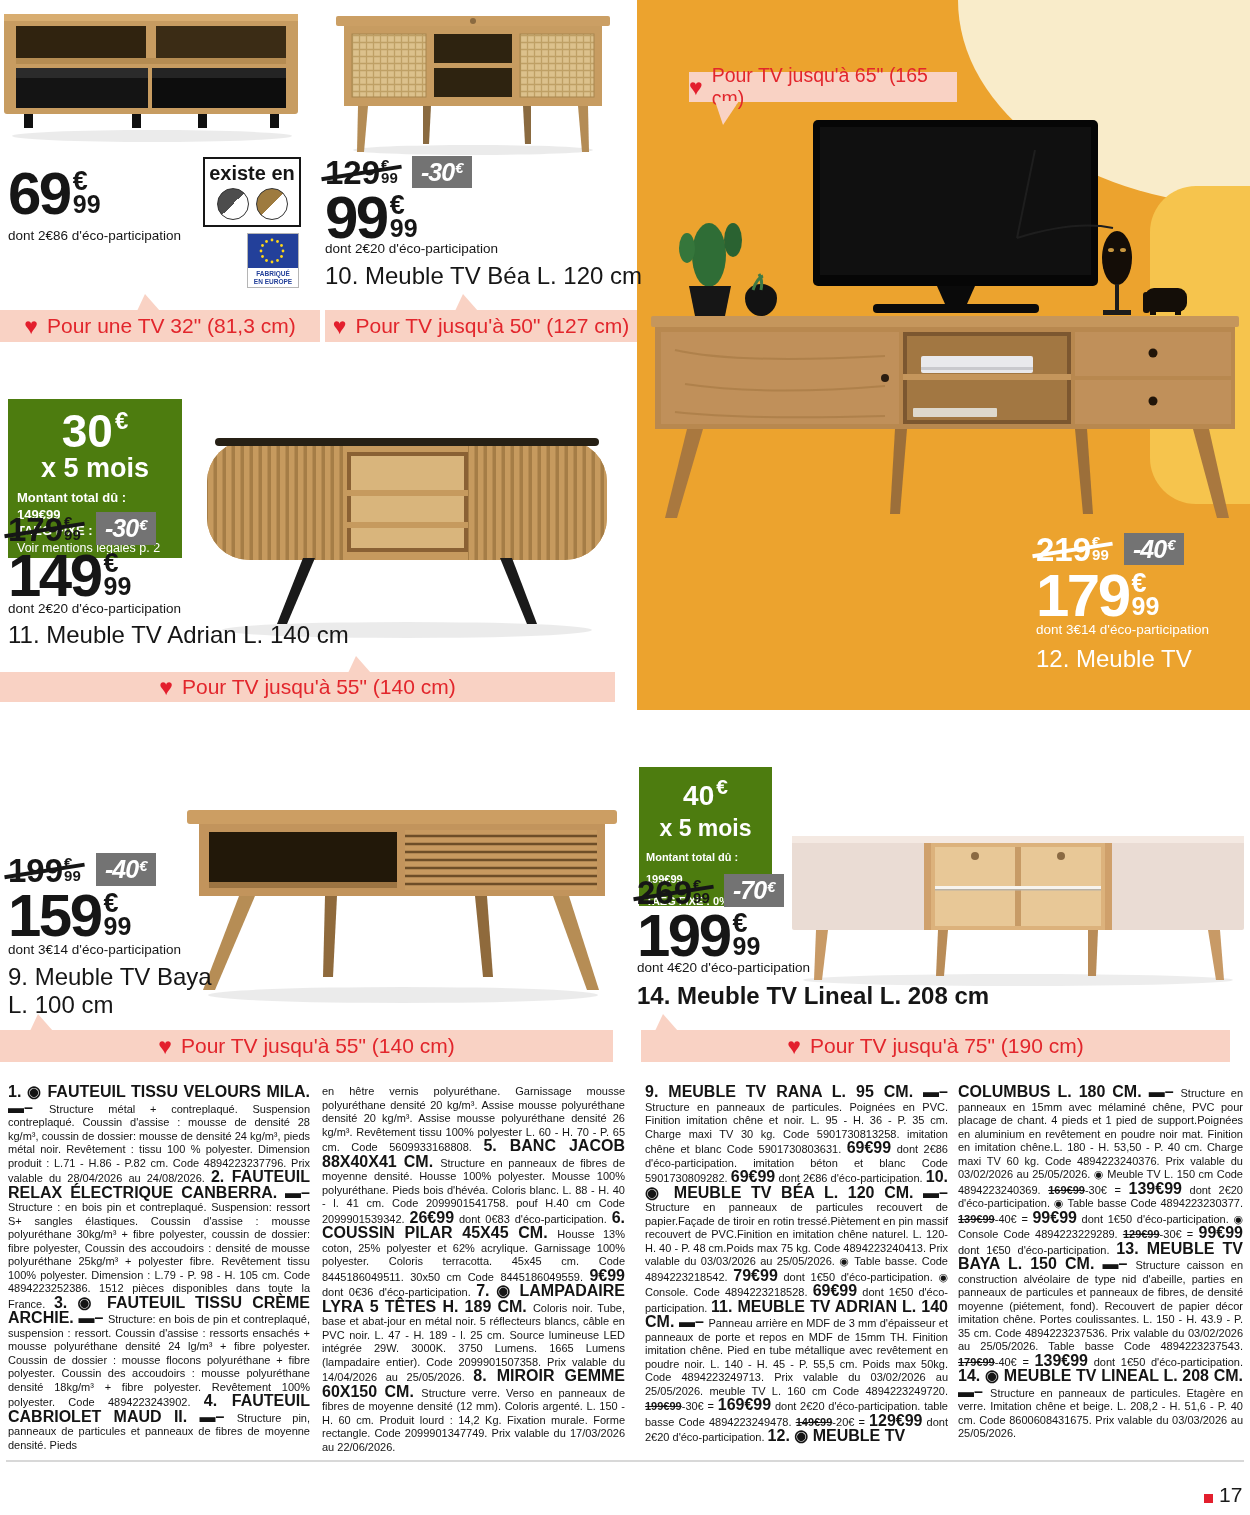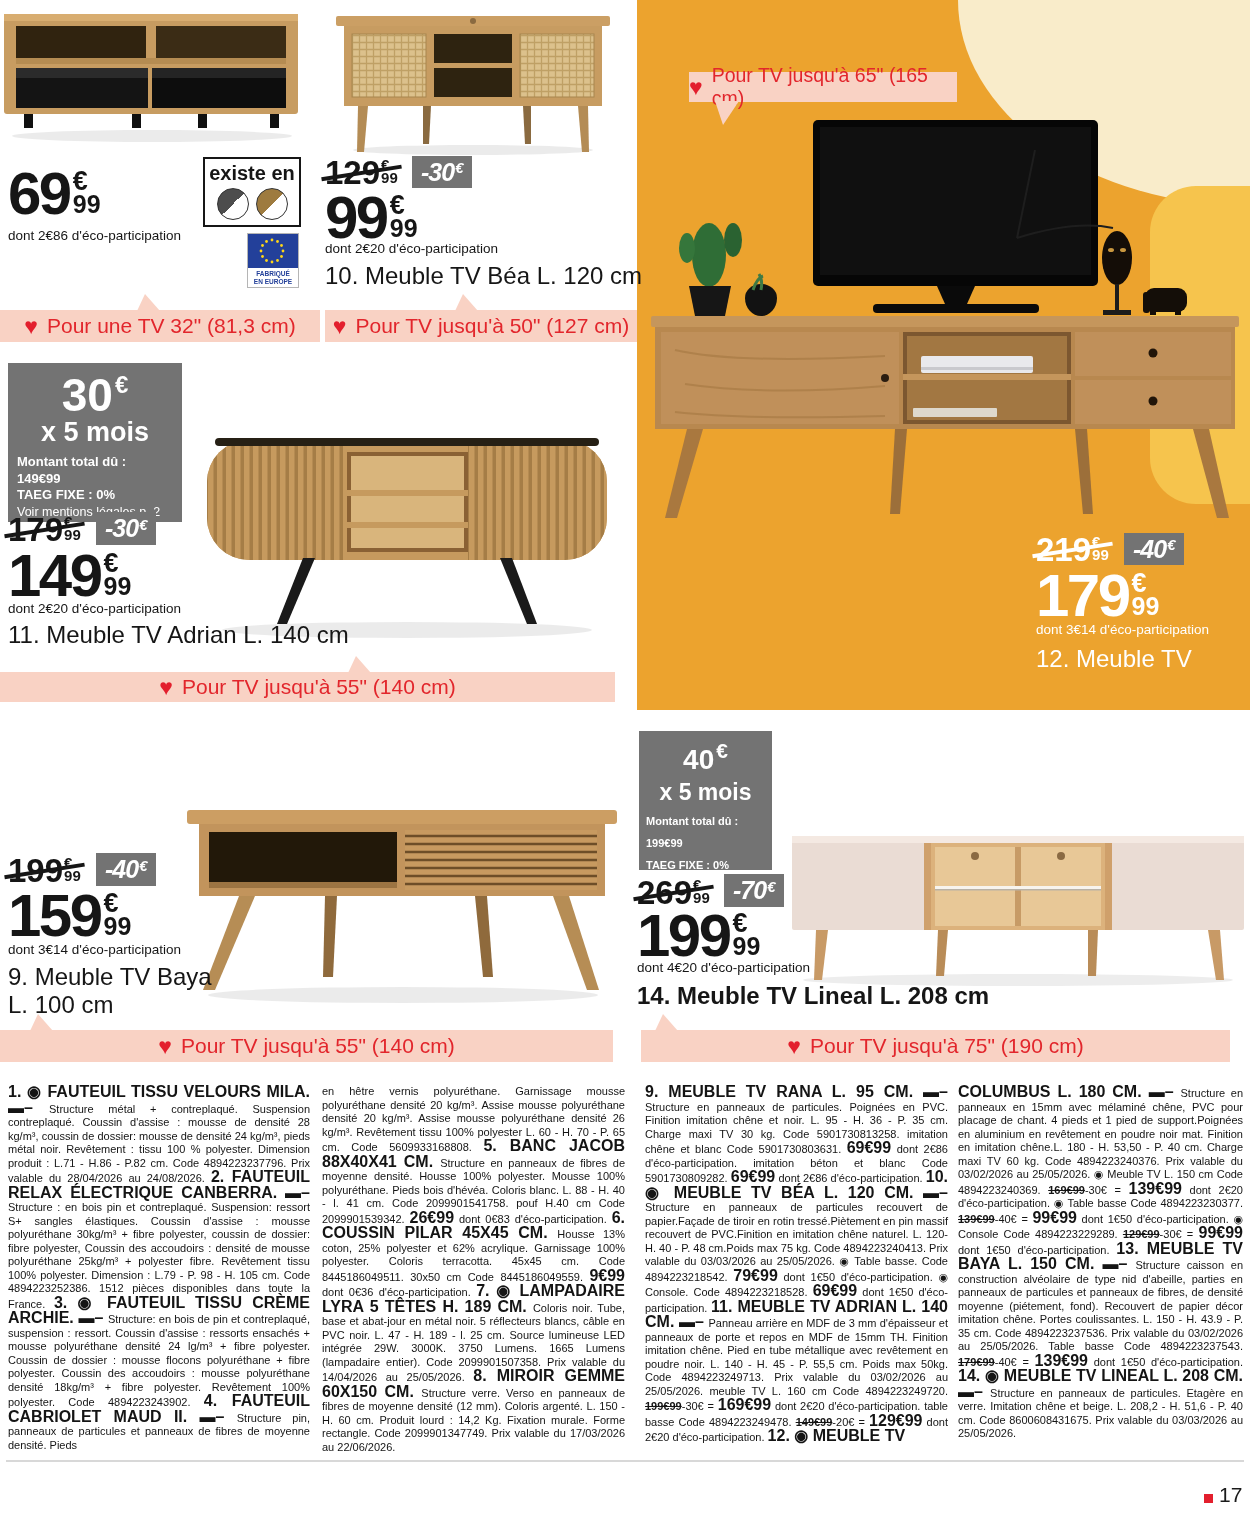--- a/index.html
+++ b/index.html
@@ -37,21 +37,21 @@
   
   .banner{position:absolute;background:#f9d2c4;display:flex;align-items:center;justify-content:center;
           gap:9px;color:#e2262c;font-size:21px;}
   .banner .heart{font-size:23px;line-height:1;color:#e31f2d;}
   .tail-up{position:absolute;width:0;height:0;border-left:8px solid transparent;
            border-right:15px solid transparent;border-bottom:17px solid #f9d2c4;top:-16px;}
   .tail-down{position:absolute;width:0;height:0;border-left:8px solid transparent;
            border-right:16px solid transparent;border-top:24px solid #f9d2c4;bottom:-23px;}
 
   
-  .fin{position:absolute;background:#737373;color:#fff;text-align:center;}
+  .fin{position:absolute;background:#4d7c0f;color:#fff;text-align:center;margin-top:36px;}
   .fin .f-amt{display:inline-flex;font-weight:700;}
   .fin .f-int{font-size:46px;line-height:44px;}
   .fin .f-sym{font-size:24px;line-height:24px;margin-left:2px;}
   .fin .f-per{font-size:27px;font-weight:700;line-height:30px;}
   .fin .f-lines{text-align:left;padding:7px 9px 0 9px;}
   .fin .f-l1,.fin .f-l2{font-size:13px;font-weight:700;line-height:16.5px;}
   .fin .f-l3{font-size:12.5px;font-weight:400;line-height:16px;}
   .fin.small .f-int{font-size:28px;line-height:40px;}
   .fin.small .f-sym{font-size:21px;line-height:21px;}
   .fin.small .f-per{font-size:23px;line-height:25px;}

